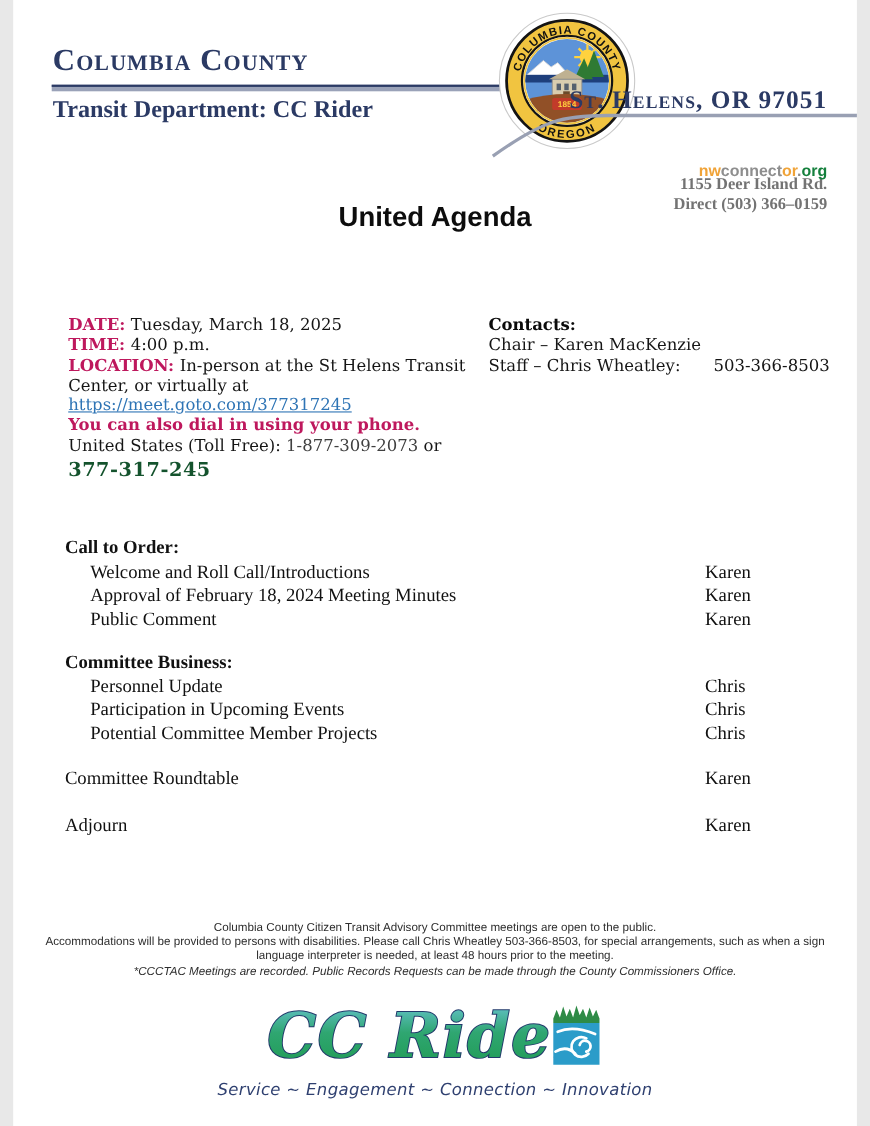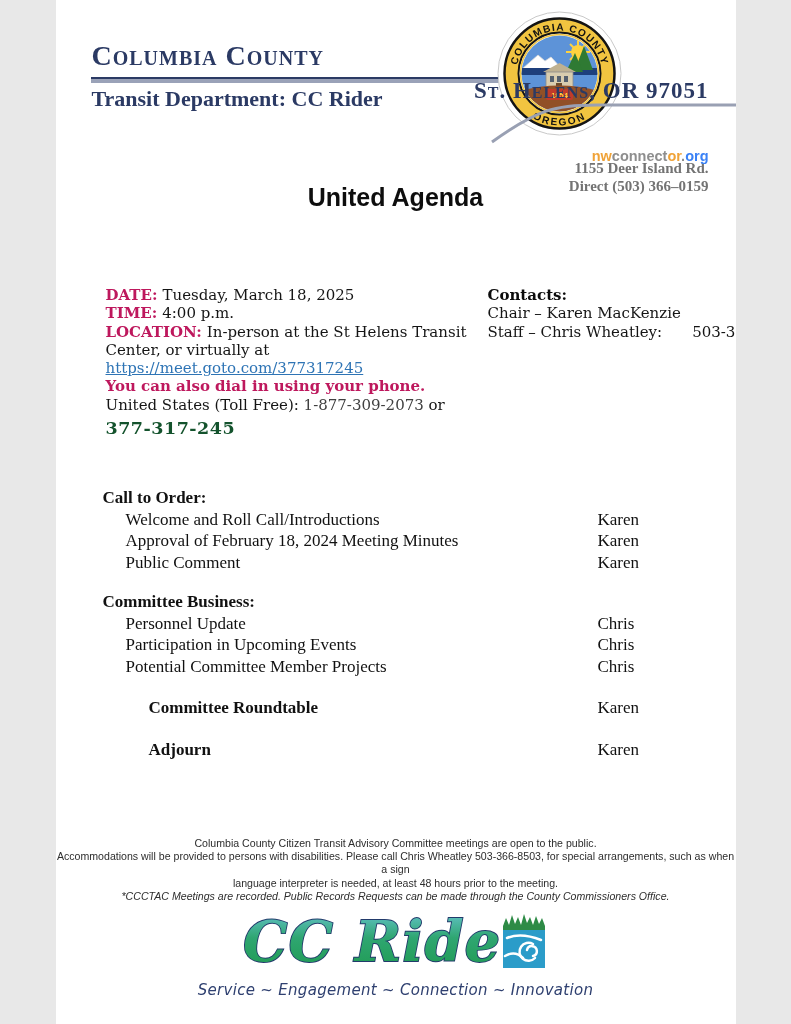--- a/index.html
+++ b/index.html
@@ -1,18 +1,18 @@
 <!DOCTYPE html>
 <html><head>
 <meta charset="utf-8">
 <style>
   * { margin:0; padding:0; box-sizing:border-box; }
   body { background:#e8e8e8; font-family:"Liberation Serif", serif; }
   .page {
-    position:relative; width:680px; height:1024px; margin:0 auto;
+    position:relative; width:767px; height:1024px; margin:0 auto;
     background:#ffffff; overflow:hidden; color:#121212;
   }
   
   .org-name {
     position:absolute; left:36px; top:40px;
     font-family:"Liberation Serif", serif; font-variant:small-caps;
     font-weight:700; font-size:28px; letter-spacing:1px; color:#2B3A64;
   }
   .head-rule {
     position:absolute; left:35px; top:77px; width:412px; height:6px;
@@ -32,21 +32,21 @@
   }
   .swoosh { position:absolute; left:428px; top:98px; }
   .addr { position:absolute; right:27px; font-family:"Liberation Serif", serif;
           font-weight:600; font-size:15px; color:#737373; white-space:nowrap;margin-top:48px; }
   .addr1 { top:112px; } .addr2 { top:130px; }
   .website {
     position:absolute; right:27px; top:148px;
     font-family:"Liberation Sans", sans-serif; font-weight:700; font-size:14.5px;
     white-space:nowrap;
   }
-  .w-orange { color:#F0A338; } .w-gray { color:#8E8E8E; } .w-green { color:#3b82f6; }
+  .w-orange { color:#F0A338; } .w-gray { color:#8E8E8E; } .w-green { color:#15803d; }
   
   .doc-title {
     position:absolute; left:0; right:0; top:183px; text-align:center;
     font-family:"Liberation Sans", sans-serif; font-weight:700;
     font-size:25px; color:#0d0d0d;
   }
   
   .info-block {
     position:absolute; left:50px; top:286px; width:380px;
     font-family:"DejaVu Serif", serif; font-size:15px; line-height:18.3px;
@@ -70,21 +70,21 @@
   .staff-phone { margin-left:30px; }
   
   .agenda {
     position:absolute; left:47px; right:47px; top:487px;
     font-family:"Liberation Serif", serif; font-size:17px; line-height:21.5px;
     color:#111111;
   }
   .sec-head { font-weight:700; }
   .arow { display:flex; }
   .arow .atext { flex:1; padding-left:23px; }
-  .arow .atext-flush { flex:1; padding-left:0; font-weight:700;margin-left:46px; }
+  .arow .atext-flush { flex:1; padding-left:0; font-weight:400; }
   .arow .apresenter { width:91px; flex-shrink:0; text-align:left; }
   .gap-sec { margin-top:18px; }
   .gap-big { margin-top:20px; }
   
   .footer-notes {
     position:absolute; left:0; right:0; top:837px; text-align:center;
     font-family:"Liberation Sans", sans-serif; font-size:10.6px;
     line-height:13.2px; color:#2d2d2d;
   }
   .footer-notes .italic { font-style:italic; }

